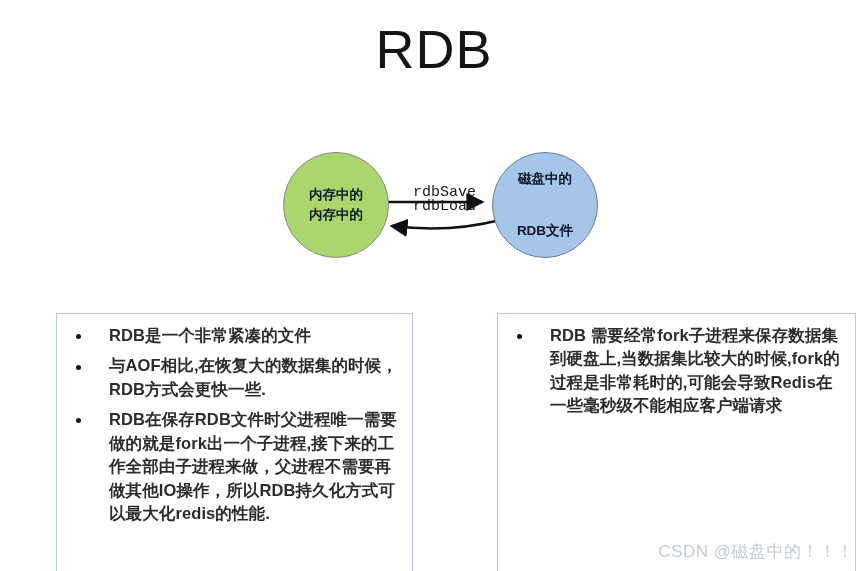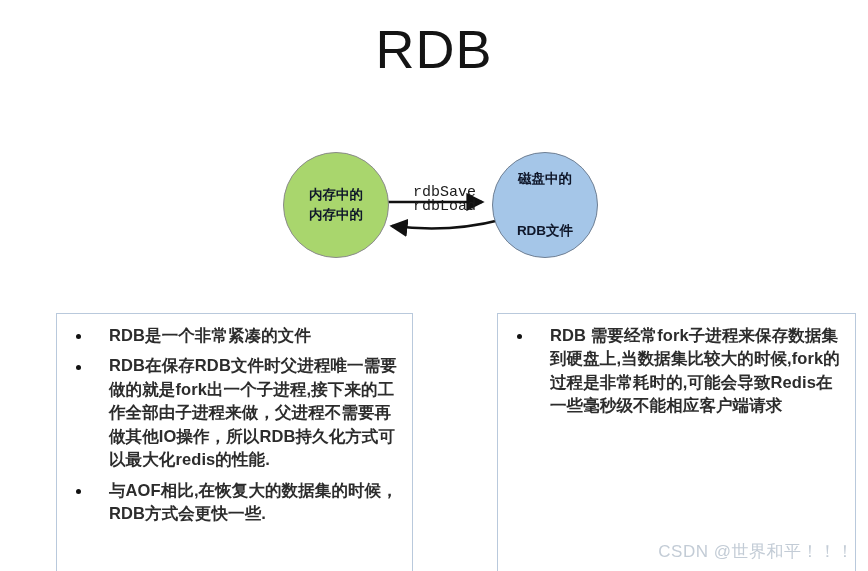--- a/index.html
+++ b/index.html
@@ -178,31 +178,31 @@
 </div>
 
 <div class="bullet-box" id="box-advantages">
   <ul class="bullet-list">
     <li class="bullet-item">
       <span class="bullet-dot"></span>
       <span>RDB是一个非常紧凑的文件</span>
     </li>
     <li class="bullet-item">
       <span class="bullet-dot"></span>
+      <span>与AOF相比,在恢复大的数据集的时候，RDB方式会更快一些.</span>
+    </li>
+    <li class="bullet-item">
+      <span class="bullet-dot"></span>
       <span>RDB在保存RDB文件时父进程唯一需要做的就是fork出一个子进程,接下来的工作全部由子进程来做，父进程不需要再做其他IO操作，所以RDB持久化方式可以最大化redis的性能.</span>
-    </li>
-    <li class="bullet-item">
-      <span class="bullet-dot"></span>
-      <span>与AOF相比,在恢复大的数据集的时候，RDB方式会更快一些.</span>
     </li>
   </ul>
 </div>
 
 <div class="bullet-box" id="box-disadvantages">
   <ul class="bullet-list">
     <li class="bullet-item">
       <span class="bullet-dot"></span>
       <span>RDB 需要经常fork子进程来保存数据集到硬盘上,当数据集比较大的时候,fork的过程是非常耗时的,可能会导致Redis在一些毫秒级不能相应客户端请求</span>
     </li>
   </ul>
 </div>
 
-<div id="watermark">CSDN @世界和平！！！</div>
+<div id="watermark">CSDN @磁盘中的！！！</div>
 
 </body></html>

